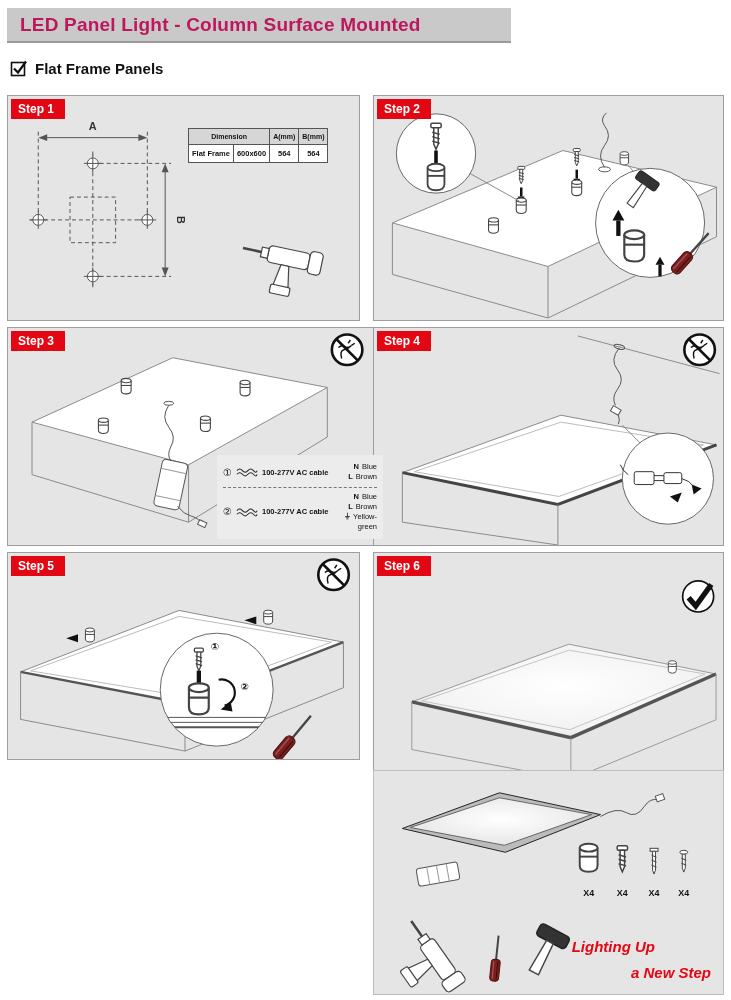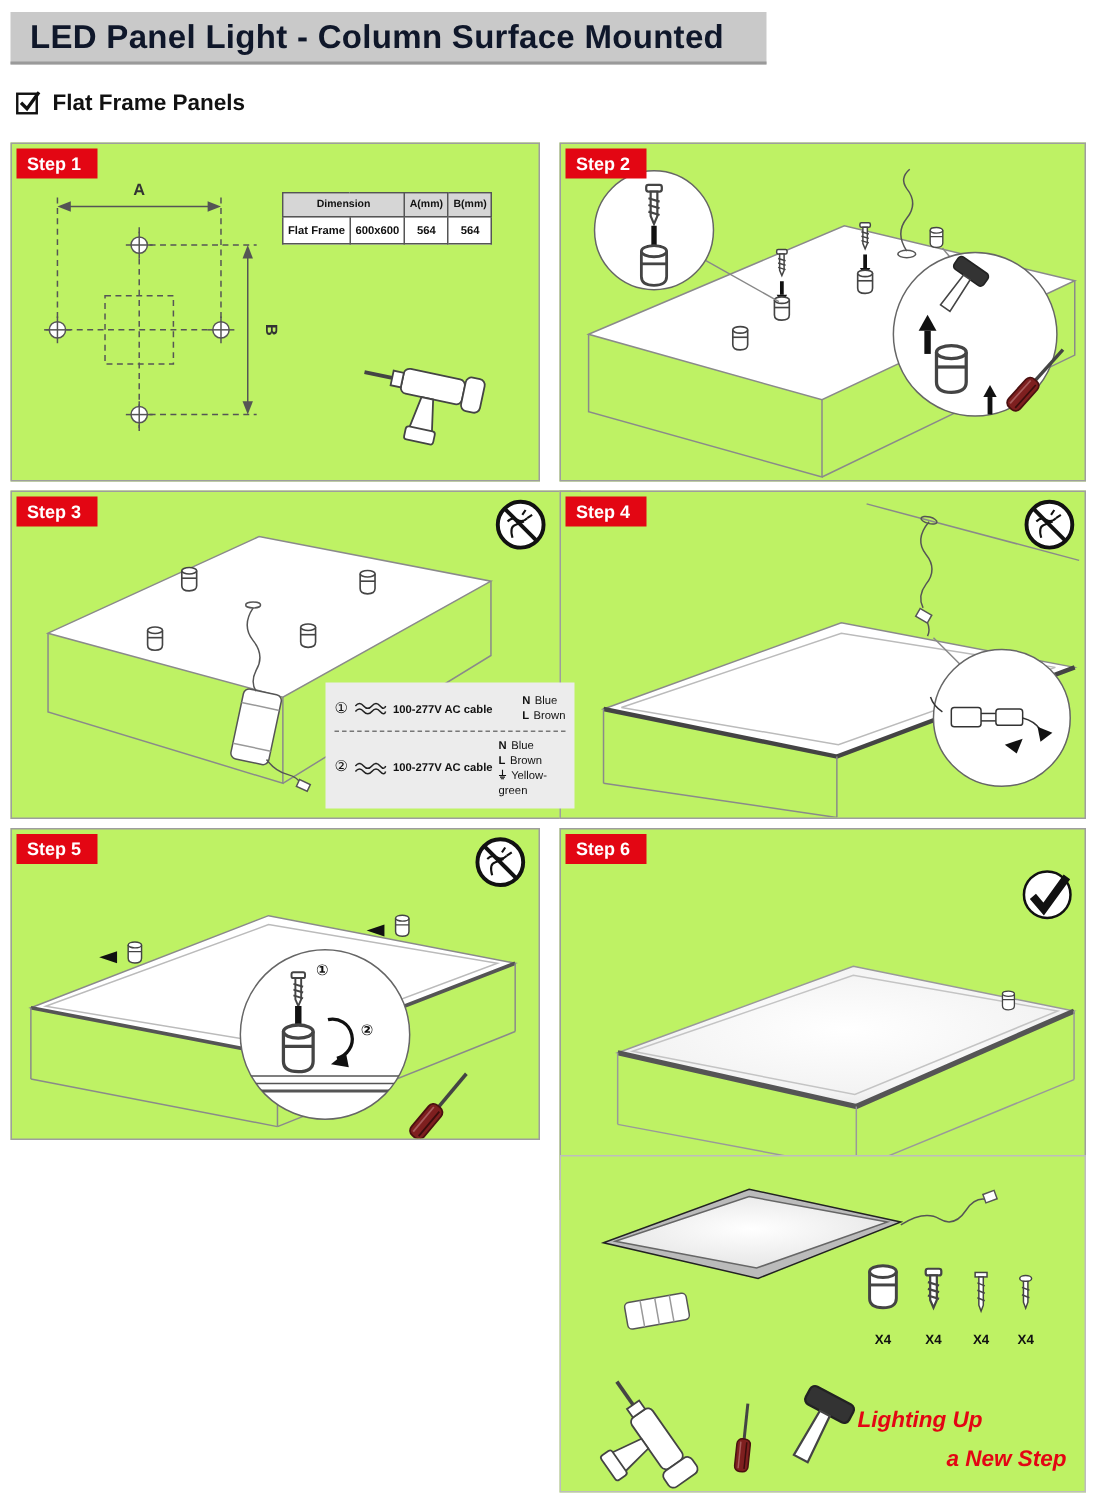--- a/index.html
+++ b/index.html
@@ -1,41 +1,41 @@
 <!DOCTYPE html>
 <html><head>
 <meta charset="utf-8">
 <style>
   *{box-sizing:border-box;margin:0;padding:0}
   body{width:731px;height:1000px;position:relative;background:#ffffff;
        font-family:"Liberation Sans","DejaVu Sans",sans-serif;color:#111;overflow:hidden}
   .header-bar{position:absolute;left:7px;top:8px;width:504px;height:35px;background:#c9c9c9;
               border-bottom:2px solid #9a9a9a;display:flex;align-items:center;padding:0 13px}
-  .header-title{font-size:22px;font-weight:bold;color:#0f172a;letter-spacing:.2px}
+  .header-title{font-size:19px;font-weight:bold;color:#be185d;letter-spacing:.2px}
   .subtitle-row{position:absolute;left:10px;top:59px;display:flex;align-items:center;gap:7px}
   .cb{width:18px;height:18px}
   .subtitle-label{font-size:15px;font-weight:bold}
-  .panel{position:absolute;border:1px solid #9e9e9e;background:#bef264;overflow:hidden}
+  .panel{position:absolute;border:1px solid #9e9e9e;background:#e5e5e5;overflow:hidden}
   .badge{position:absolute;left:3px;top:3px;background:#e30613;color:#fff;font-size:12px;
          font-weight:bold;padding:3px 11px 3px 7px;z-index:3}
   .diag{position:absolute;left:0;top:0;width:100%;height:100%}
   
   .dim-table{position:absolute;left:180px;top:32px;border-collapse:collapse;font-size:7.5px;z-index:2;background:#fff}
   .dim-table th,.dim-table td{border:1px solid #555;padding:4px 3px;text-align:center}
   .dim-table th{background:#d6d6d6;font-weight:bold;font-size:7px}
   .dim-table td{font-weight:bold}
   
   .wiring-box{position:absolute;right:3px;bottom:6px;width:166px;background:#ececec;
               padding:3px 6px;font-size:8px;color:#111;z-index:2}
   .wiring-row{display:flex;align-items:center;gap:4px;padding:4px 0}
   .wiring-row + .wiring-row{border-top:1px dashed #777}
   .wnum{font-size:10px;flex:none}
   .cable-ic{width:22px;height:10px;flex:none}
   .wcable{font-weight:bold;font-size:7.5px;white-space:nowrap}
-  .wcodes{margin-left:auto;display:flex;flex-direction:column;line-height:1.35;font-size:7.5px;text-align:left}
+  .wcodes{margin-left:auto;display:flex;flex-direction:column;line-height:1.35;font-size:7.5px;text-align:right}
   .wline b{font-weight:bold;margin-right:3px}
   .wline em{font-style:normal}
   
   .slogan{position:absolute;right:12px;bottom:8px;text-align:right;color:#e30613;
           font-weight:bold;font-style:italic;font-size:15px;line-height:1.75;z-index:2}
   .slogan-l1{margin-right:56px}
   
   .dimtext{font-size:11px;font-weight:bold;fill:#333}
   .callout{font-size:10px;font-weight:bold;fill:#111}
   .count{font-size:9px;font-weight:bold;fill:#111;text-anchor:middle}

